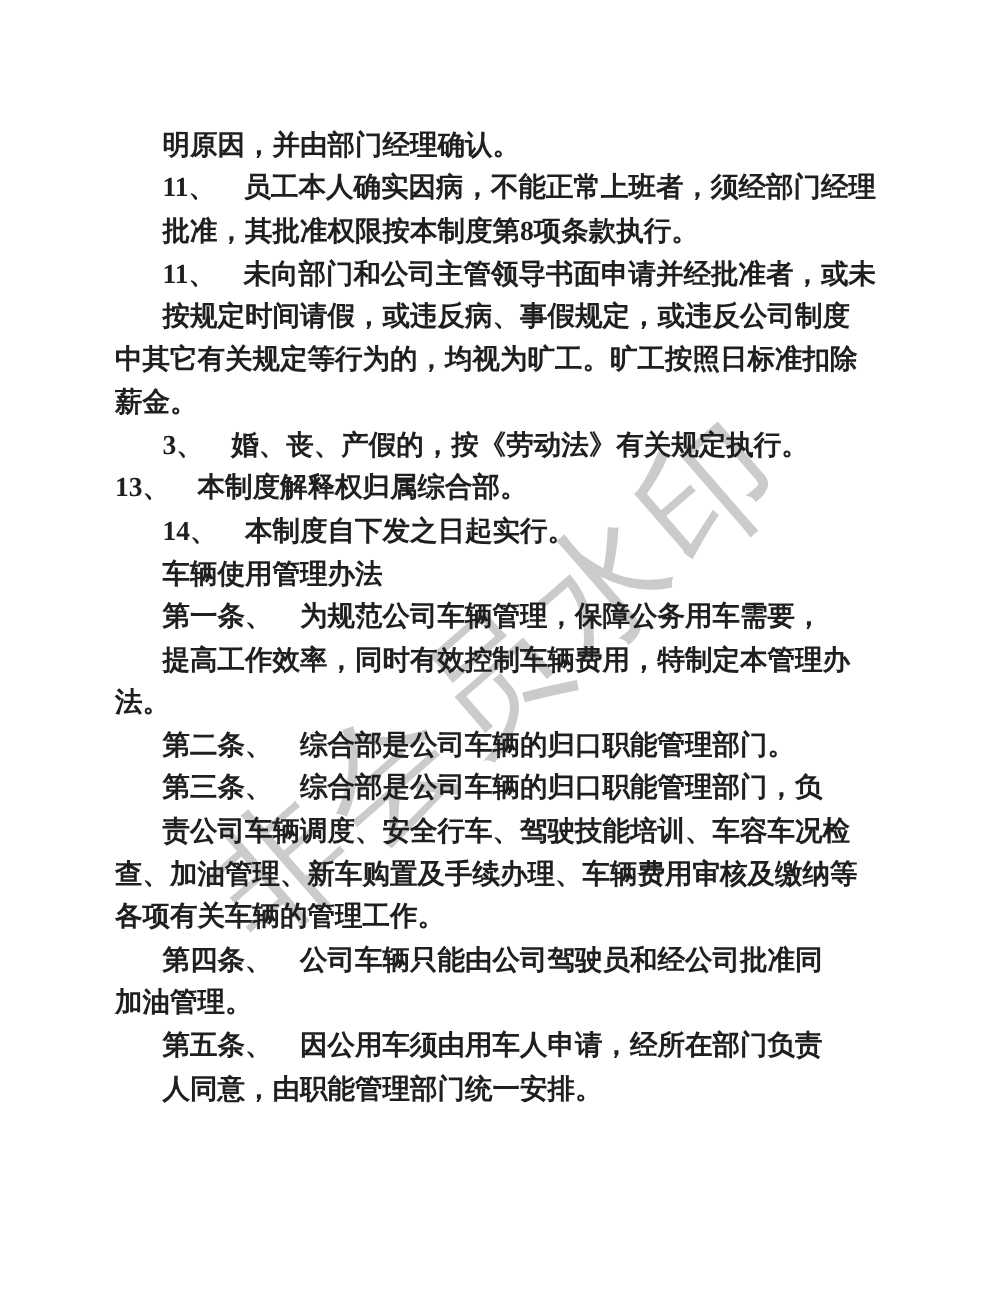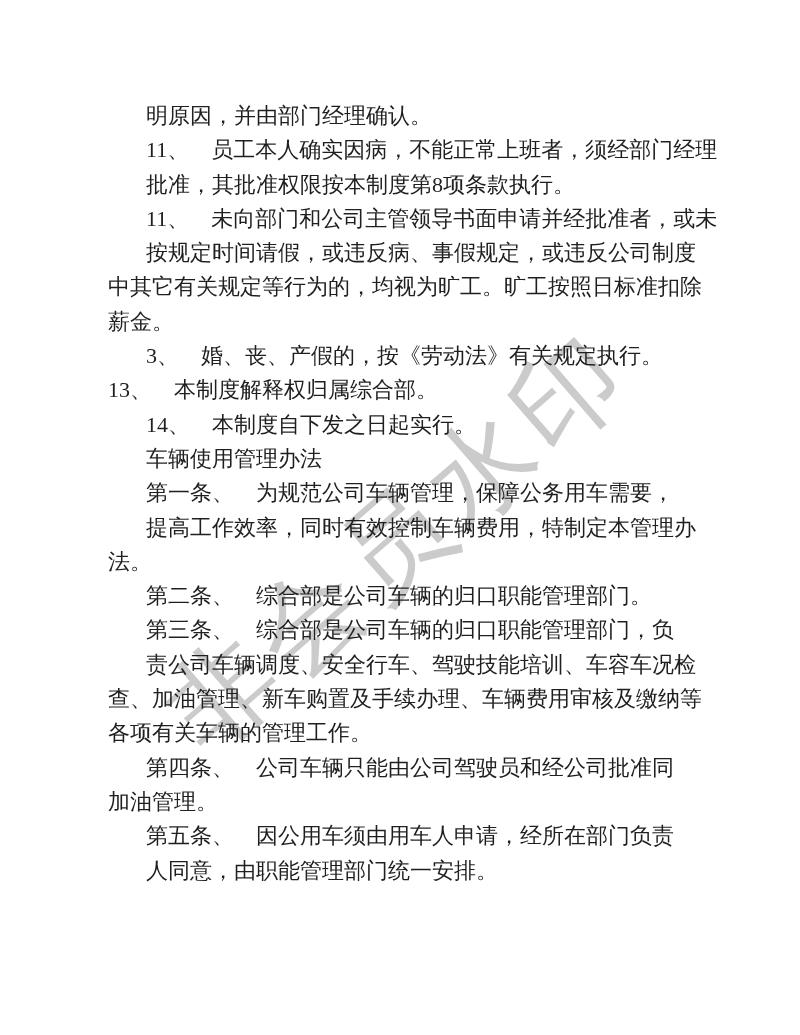--- a/index.html
+++ b/index.html
@@ -24,25 +24,26 @@
     font-family: "DejaVu Sans", "Liberation Sans", sans-serif;
     font-size: 106px;
     letter-spacing: 8px;
     color: #cbcbcb;
     white-space: nowrap;
     z-index: 0;
     user-select: none;
   }
   .doc {
     position: absolute;
-    left: 108px;
+    left: 92px;
     top: 99px;
     width: 640px;
     z-index: 1;
     color: #1f1f1f;
+    font-weight: bold;
   }
   .line {
     margin: 0;
     padding: 0;
     font-size: 22px;
     line-height: 34.3px;
     height: 34.3px;
     white-space: nowrap;
     letter-spacing: 0;
   }

